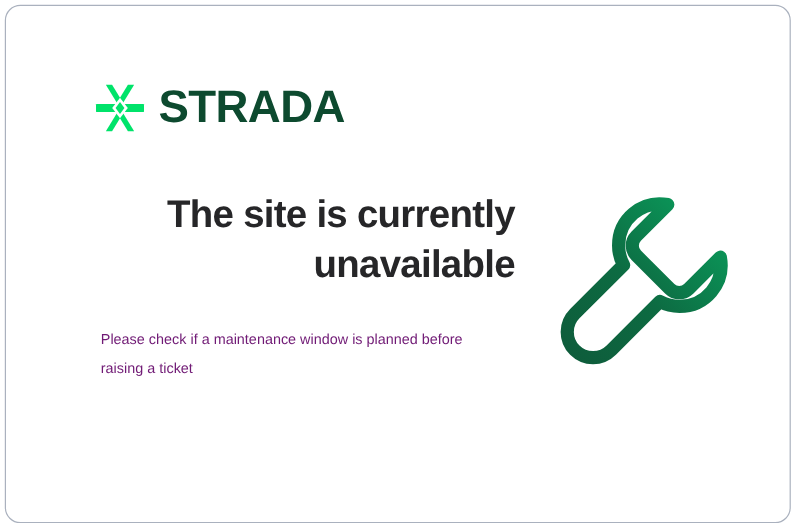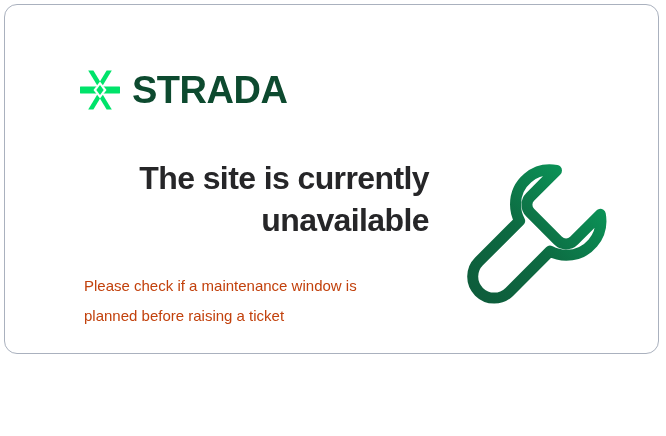--- a/index.html
+++ b/index.html
@@ -23,21 +23,21 @@
     height: 436px;
     background: #ffffff;
     box-sizing: border-box;
   }
 
   .card {
     position: absolute;
     left: 4px;
     top: 4px;
     width: 655px;
-    height: 350px;
+    height: 432px;
     background: #ffffff;
     border: 1px solid #aab1be;
     border-radius: 13px;
     box-sizing: border-box;
     overflow: hidden;
   }
 
   .card-inner {
     position: relative;
     width: 100%;
@@ -86,24 +86,24 @@
     font-family: "Liberation Sans", sans-serif;
     text-align: right;
   }
 
   
   .body-copy {
     position: absolute;
     left: 79px;
     top: 266px;
     width: 310px;
-    font-size: 15px;
+    font-size: 12px;
     line-height: 2.0;
     font-weight: 400;
-    color: #c2410c;
+    color: #701a75;
     margin: 0;
     font-family: "Liberation Sans", sans-serif;
   }
 
   
   .illustration {
     position: absolute;
     left: 452px;
     top: 152px;
     width: 160px;

